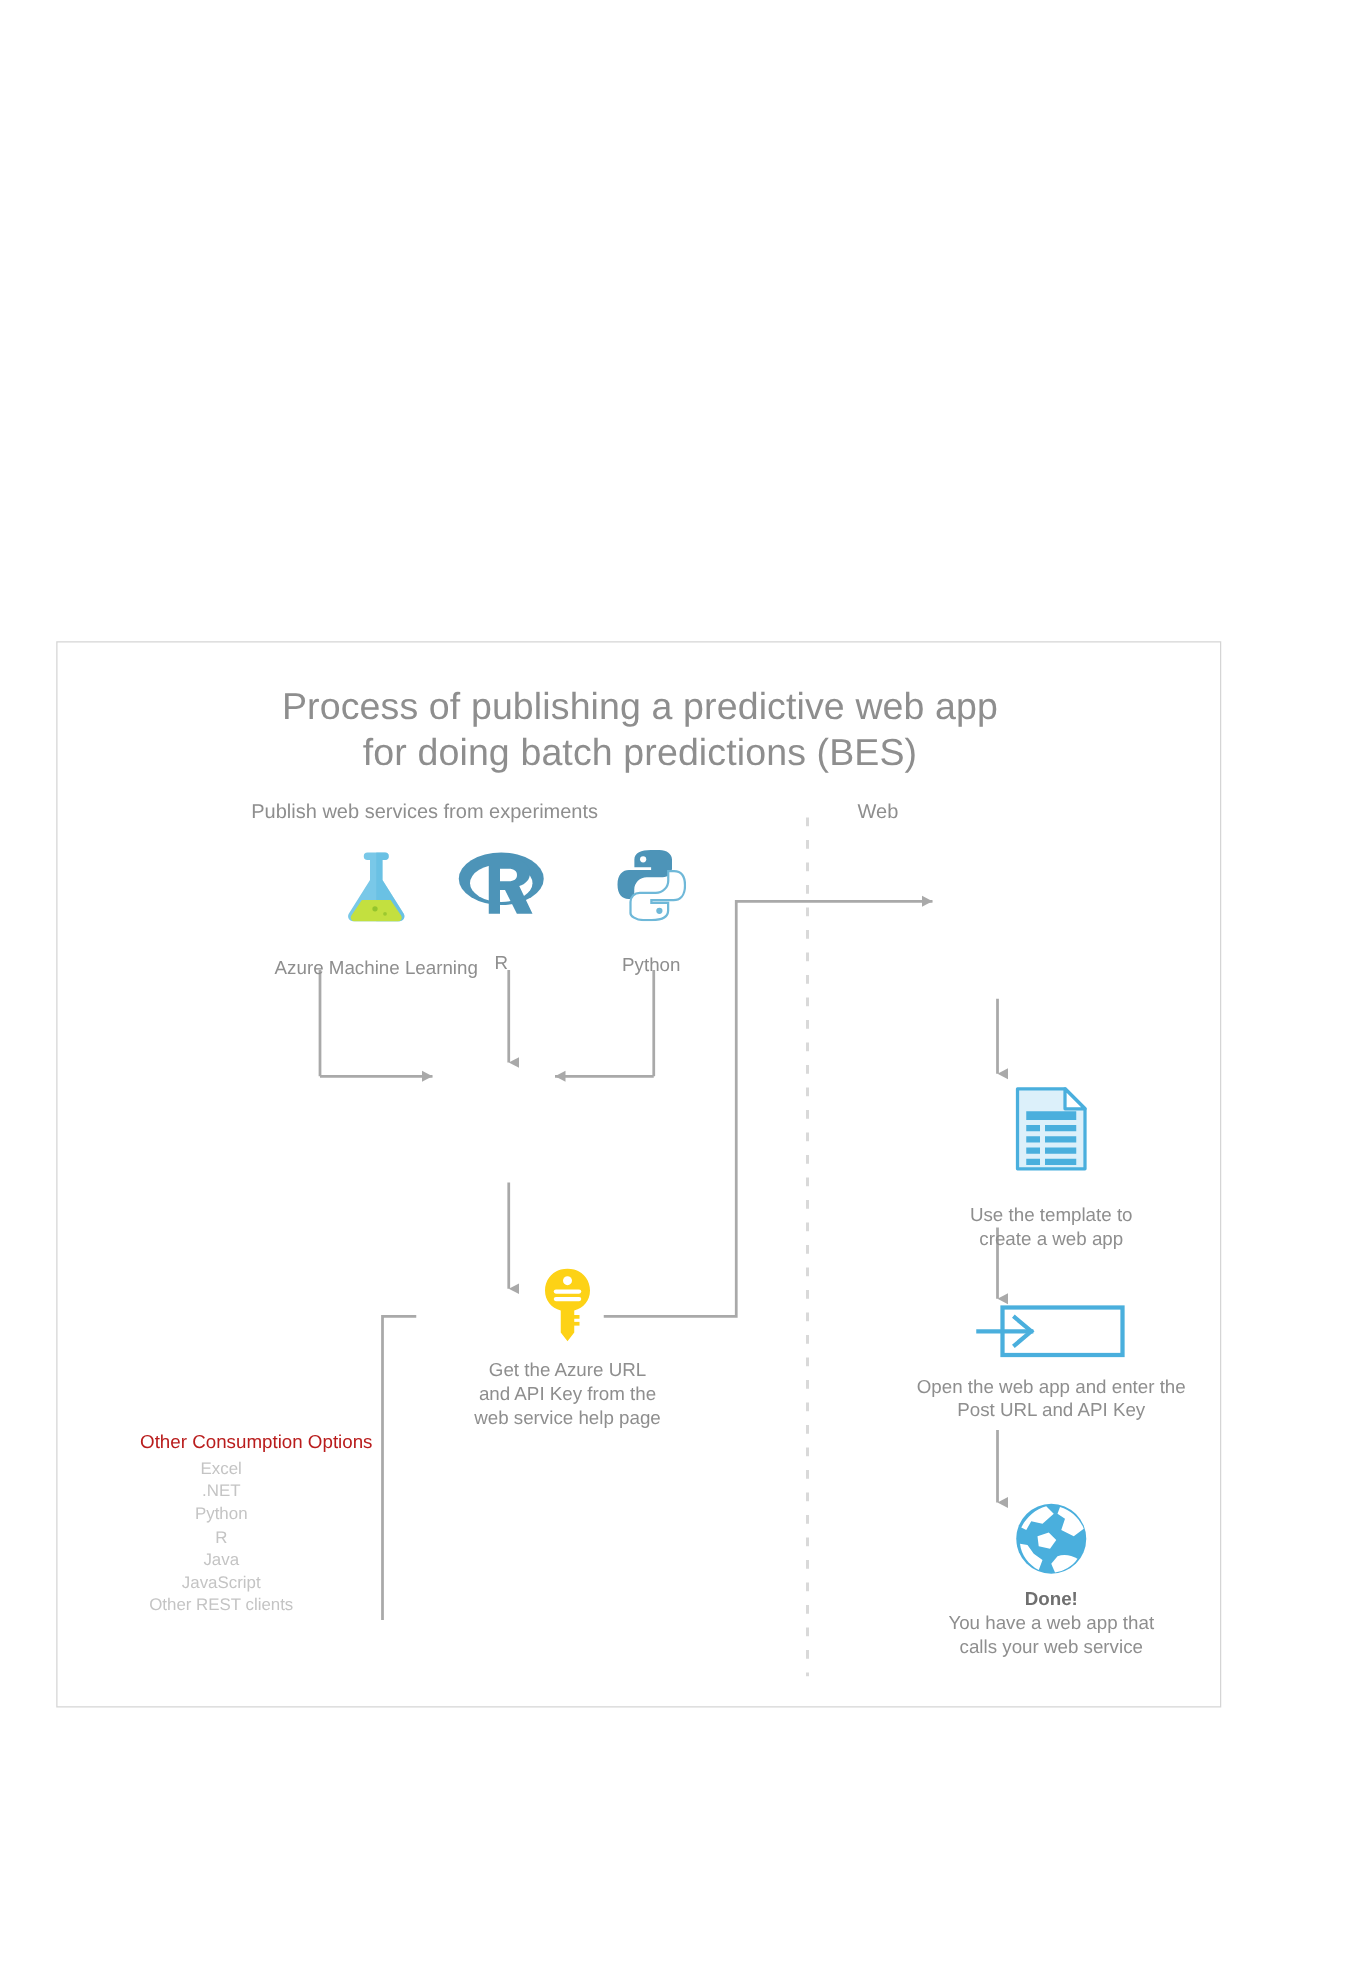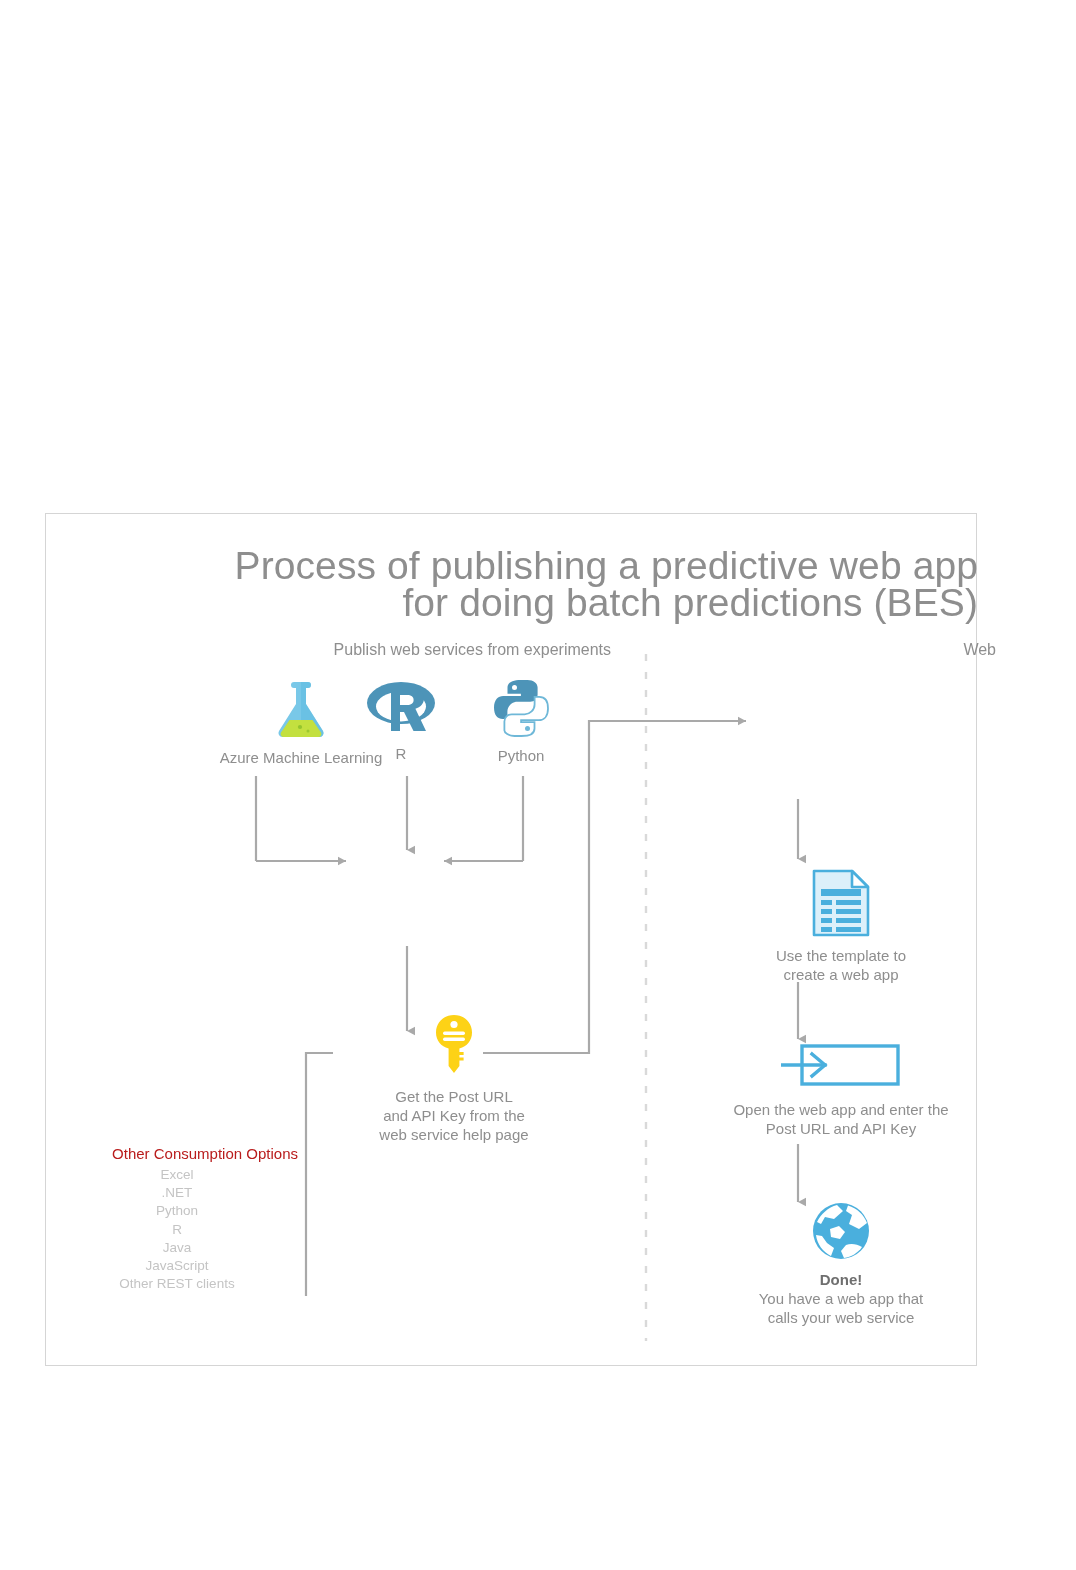--- a/index.html
+++ b/index.html
@@ -27,35 +27,35 @@
     background: #ffffff;
     box-sizing: border-box;
   }
 
   
   #figure-title {
     position: absolute;
     left: 0;
     top: 33px;
     width: 932px;
-    text-align: right;
+    text-align: center;
     color: #8e8e8e;
-    font-size: 39px;
+    font-size: 30px;
     font-weight: 400;
     line-height: 37px;
     letter-spacing: 0.1px;
   }
   #figure-title .title-line { display: block; }
 
   .column-header {
     position: absolute;
     color: #8e8e8e;
     font-size: 16px;
     font-weight: 400;
-    text-align: right;
+    text-align: left;
     white-space: nowrap;
   }
   #col-header-left  { left: 155px; top: 127px; width: 410px; }
   #col-header-right { left: 640px; top: 127px; width: 310px; }
 
   
   #connectors {
     position: absolute;
     left: 0;
     top: 0;
@@ -109,21 +109,21 @@
   #node-aml .icon-box      { width: 56px; height: 60px; }
   #node-r .icon-box        { width: 70px; height: 56px; }
   #node-python .icon-box   { width: 56px; height: 58px; }
   #node-deploy .icon-box   { width: 68px; height: 68px; }
   #node-key .icon-box      { width: 48px; height: 60px; }
   #node-bes .icon-box      { width: 56px; height: 60px; }
   #node-template .icon-box { width: 58px; height: 68px; }
   #node-enter .icon-box    { width: 120px; height: 46px; align-items: center; }
   #node-done .icon-box     { width: 58px; height: 58px; }
 
-  .node .node-caption { margin-top: 9px; }
+  .node .node-caption { margin-top: 26px; }
   #node-enter .node-caption { margin-top: 12px; }
   #node-done .node-caption  { margin-top: 10px; }
   #node-key .node-caption   { margin-top: 13px; }
 
   
   #other-options {
     position: absolute;
     left: 10px;
     top: 630px;
     width: 242px;
@@ -244,21 +244,21 @@
         <path d="M24,1 C13.5,1 6,8.6 6,18.4 C6,26.4 11,32.4 18.6,34.4 V52 l5.4,7 l5.4,-7 V34.4
                  C37,32.4 42,26.4 42,18.4 C42,8.6 34.5,1 24,1 z" fill="#fdd216"></path>
         <circle cx="24" cy="10.5" r="3.6" fill="#ffffff"></circle>
         <rect x="13" y="17.5" width="22" height="3.4" rx="1.7" fill="#ffffff"></rect>
         <rect x="13" y="23.5" width="22" height="3.4" rx="1.7" fill="#ffffff"></rect>
         <rect x="28.6" y="38" width="5" height="3" fill="#fdd216"></rect>
         <rect x="28.6" y="43.5" width="5" height="3" fill="#fdd216"></rect>
       </svg>
     </div>
     <div class="node-caption">
-      <span class="cap-line">Get the Post URL</span>
+      <span class="cap-line">Get the Azure URL</span>
       <span class="cap-line">and API Key from the</span>
       <span class="cap-line">web service help page</span>
     </div>
   </div>
 
 
   <div class="node" id="node-template">
     <div class="icon-box">
       <svg viewBox="0 0 58 68" width="58" height="68">
         <path d="M2,2 H40 L56,18 V66 H2 Z" fill="#dcf0fa" stroke="#4aafdd" stroke-width="2.6" stroke-linejoin="round"></path>

